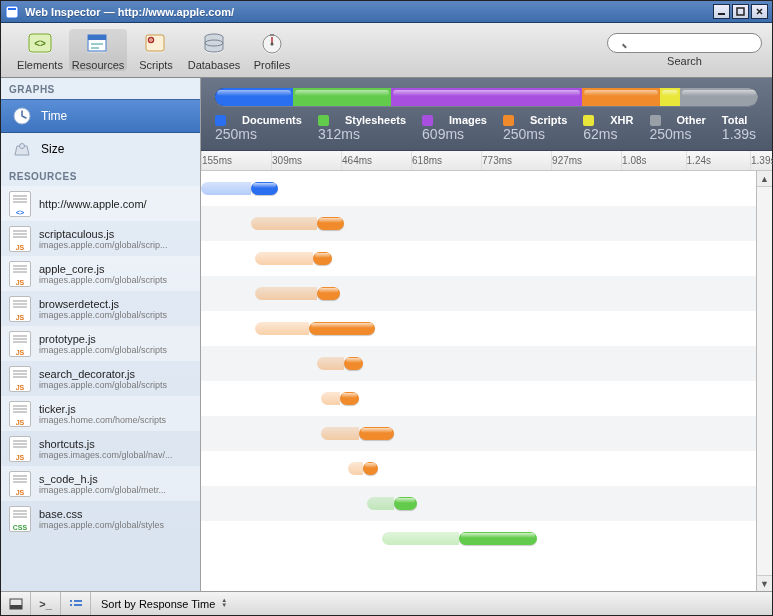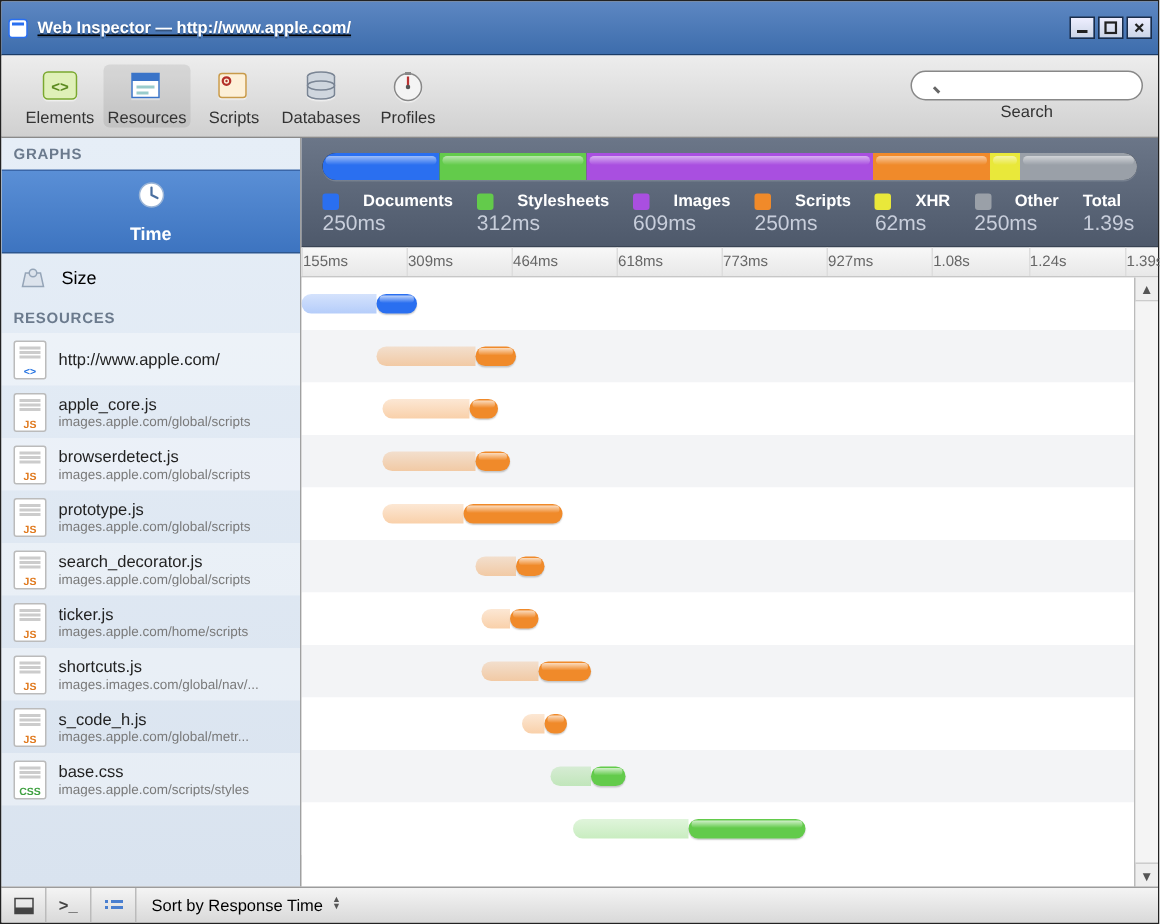--- a/index.html
+++ b/index.html
@@ -1,20 +1,20 @@
 <!DOCTYPE html>
 <html><head>
 <meta charset="utf-8">
 <style>
 * { margin: 0; padding: 0; box-sizing: border-box; font-family: "Lucida Grande", "Segoe UI", Tahoma, sans-serif; }
 html, body { width: 773px; height: 616px; overflow: hidden; }
 .window { width: 773px; height: 616px; border: 1px solid #222; background: #fff; display: flex; flex-direction: column; position: relative; }
 
 
-.titlebar { height: 36px; background: linear-gradient(#5d87c2, #3d6dac); display: flex; align-items: center; padding: 0 4px; border-bottom: 1px solid #1b3b66; text-decoration: underline; }
+.titlebar { height: 22px; background: linear-gradient(#5d87c2, #3d6dac); display: flex; align-items: center; padding: 0 4px; border-bottom: 1px solid #1b3b66; }
 .titlebar-icon { width: 14px; height: 14px; margin-right: 6px; display:flex; align-items:center; justify-content:center;}
 .titlebar-text { color: #fff; font-size: 11px; font-weight: bold; flex:1; text-shadow:0 1px 0 rgba(0,0,0,.3);}
 .winbtns { display:flex; }
 .winbtn { width:17px; height:15px; border:1px solid #1a2d4a; background:linear-gradient(#eef,#cbd5e6); margin-left:2px; display:flex; align-items:center; justify-content:center; font-size:10px; cursor:pointer; }
 
 
 .toolbar { height: 55px; background: linear-gradient(#ededed, #d0d0d0); border-bottom: 1px solid #8a8a8a; display:flex; align-items:center; padding: 0 10px; }
 .tbtn { width: 58px; text-align:center; font-size:11px; color:#333; cursor:pointer; display:flex; flex-direction:column; align-items:center; gap:2px;}
 .tbtn.active { background: rgba(0,0,0,0.08); border-radius:4px; }
 .tbtn .ticon { width:32px; height:28px; display:flex; align-items:center; justify-content:center; }
@@ -28,21 +28,21 @@
 .searchwrap .dd { position:absolute; left:18px; top:8px; border-left:3px solid transparent; border-right:3px solid transparent; border-top:4px solid #666; }
 .searchlabel { font-size:11px; color:#333; }
 
 
 .body { display:flex; flex:1; min-height:0; }
 
 
 .sidebar { width: 200px; background: linear-gradient(#e6eef7,#d9e3ef); border-right:1px solid #a0a0a0; overflow:hidden; display:flex; flex-direction:column;}
 .sechdr { font-size:10px; font-weight:bold; color:#6b7a8d; padding: 6px 8px 4px; letter-spacing:0.5px;}
 .graphs-item { display:flex; align-items:center; gap:8px; padding: 5px 10px; font-size:12px; cursor:pointer; }
-.graphs-item.sel { background: linear-gradient(#5a8fd6,#3d74c0); color:#fff; font-weight:bold; border-top:1px solid #3a66a8; border-bottom:1px solid #2c568f;flex-direction:column;}
+.graphs-item.sel { background: linear-gradient(#5a8fd6,#3d74c0); color:#fff; font-weight:normal; border-top:1px solid #3a66a8; border-bottom:1px solid #2c568f;}
 .graphs-item .gicon { width:22px; height:22px; display:flex; align-items:center; justify-content:center;}
 
 
 .reslist { flex:1; overflow:hidden; }
 .resitem { display:flex; align-items:center; gap:8px; padding:3px 8px; height:35px; cursor:pointer;}
 .resitem:nth-child(odd){ background: rgba(255,255,255,.35); }
 .ricon { width:22px; height:26px; border:1px solid #bbb; background:#fff; border-radius:2px; position:relative; display:flex; align-items:flex-end; justify-content:center; font-size:7px; font-weight:bold; flex-shrink:0;}
 .ricon::before{content:""; position:absolute; top:3px; left:3px; right:3px; height:2px; background:#ccc; box-shadow:0 3px 0 #ccc, 0 6px 0 #ccc;}
 .ricon.doc .tag{ color:#1f6fe0; }
 .ricon.js .tag{ color:#e07a1f; }
@@ -216,20 +216,29 @@
             </div>
   <div class="rtext">
               <div class="rname">http://www.apple.com/</div>
             </div>
           </div>
           <div class="resitem">
             <div class="ricon js">
               <span class="tag">JS</span>
             </div>
   <div class="rtext">
+              <div class="rname">scriptaculous.js</div>
+              <div class="rpath">images.apple.com/global/scrip...</div>
+            </div>
+          </div>
+          <div class="resitem">
+            <div class="ricon js">
+              <span class="tag">JS</span>
+            </div>
+  <div class="rtext">
               <div class="rname">apple_core.js</div>
               <div class="rpath">images.apple.com/global/scripts</div>
             </div>
           </div>
           <div class="resitem">
             <div class="ricon js">
               <span class="tag">JS</span>
             </div>
   <div class="rtext">
               <div class="rname">browserdetect.js</div>
@@ -253,21 +262,21 @@
               <div class="rname">search_decorator.js</div>
               <div class="rpath">images.apple.com/global/scripts</div>
             </div>
           </div>
           <div class="resitem">
             <div class="ricon js">
               <span class="tag">JS</span>
             </div>
   <div class="rtext">
               <div class="rname">ticker.js</div>
-              <div class="rpath">images.apple.com/home/scripts</div>
+              <div class="rpath">images.home.com/home/scripts</div>
             </div>
           </div>
           <div class="resitem">
             <div class="ricon js">
               <span class="tag">JS</span>
             </div>
   <div class="rtext">
               <div class="rname">shortcuts.js</div>
               <div class="rpath">images.images.com/global/nav/...</div>
             </div>
@@ -280,21 +289,21 @@
               <div class="rname">s_code_h.js</div>
               <div class="rpath">images.apple.com/global/metr...</div>
             </div>
           </div>
           <div class="resitem">
             <div class="ricon css">
               <span class="tag">CSS</span>
             </div>
   <div class="rtext">
               <div class="rname">base.css</div>
-              <div class="rpath">images.apple.com/scripts/styles</div>
+              <div class="rpath">images.apple.com/global/styles</div>
             </div>
           </div>
         </div>
     </div>
 
     <div class="main">
       <div class="summary">
         <div class="sumbar" id="sumbar">
             <div class="seg c-doc" style="width: 14.4259%;"></div>
             <div class="seg c-css" style="width: 18.0035%;"></div>

